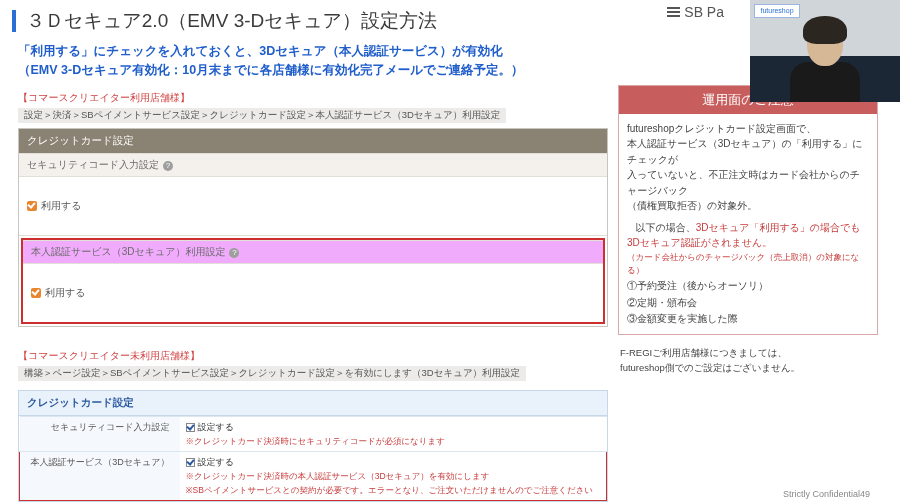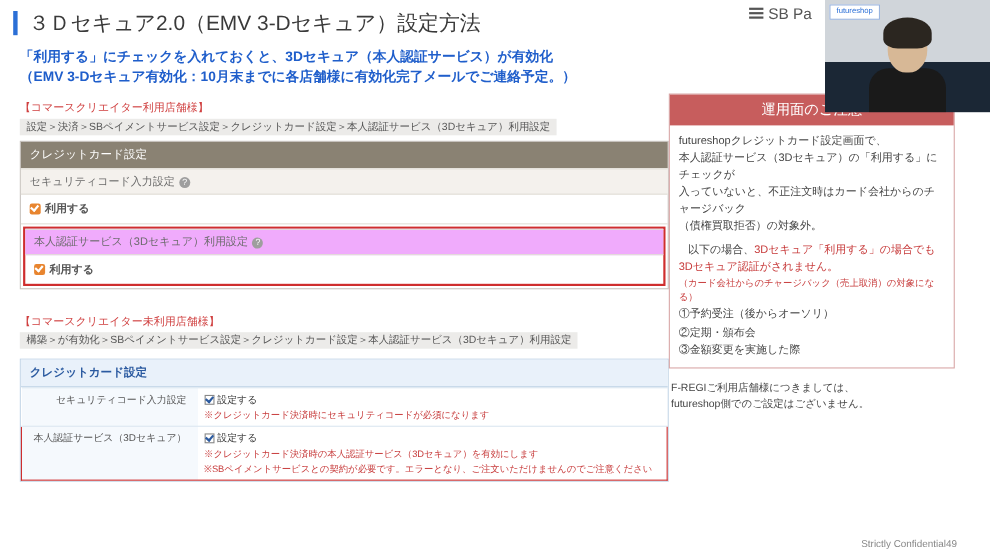--- a/index.html
+++ b/index.html
@@ -18,47 +18,47 @@
     align-items: center;
     padding: 8px 12px 4px 12px;
   }
   .title-accent {
     width: 4px; height: 22px; background: #2b6fd6; margin-right: 10px;
   }
   .title-text {
     font-size: 19px; font-weight: 400; color: #3a3a3a;
   }
   .toplogo {
-    position: absolute; top: 4px; right: 162px;
+    position: absolute; top: 4px; right: 176px;
     font-size: 14px; color: #555; display: flex; align-items: center; gap: 4px;
     z-index: 2;
   }
   .hamburger { display:inline-flex; flex-direction:column; gap:2px; }
   .hamburger span { display:block; width:13px; height:2px; background:#555; }
   .webcam {
     position: absolute; top: 0; right: 0; width: 150px; height: 102px;
     background: linear-gradient(#d0d5da 55%, #1b2735 55%);
     z-index: 5; overflow:hidden;
   }
   .webcam .tag { position:absolute; top:4px; left:4px; width:46px; height:14px; background:#fff; border:1px solid #9bb5de; font-size:7px; text-align:center; line-height:12px; color:#2b6fd6;}
   .webcam .person { position:absolute; bottom:0; left:50%; transform:translateX(-50%); }
   .webcam .head { width:36px; height:44px; background:#d7b896; border-radius:50% 50% 46% 46%; margin:0 auto; position:relative;}
   .webcam .hair { position:absolute; top:-6px; left:-4px; right:-4px; height:28px; background:#2b2620; border-radius:50% 50% 30% 30%; }
   .webcam .torso { width:70px; height:40px; background:#1a1a1a; border-radius:18px 18px 0 0; margin-top:-4px;}
   .subhead { padding: 4px 16px 2px 18px; }
   .subhead .blue { color:#1f5ecb; font-size:12.5px; font-weight:600; line-height:1.55; }
-  .content { display:flex; padding: 2px 14px 0 18px; }
+  .content { display:flex; gap:10px; padding: 2px 14px 0 18px; }
   .leftcol { width: 590px; }
   .rightcol { width: 260px; }
   .bracket-label { color:#d04040; font-size:10px; margin: 6px 0 3px 0; font-weight:500; }
   .breadcrumb { background:#ecebe9; padding:1px 6px; font-size:9.5px; color:#555; display:inline-block; margin-bottom:5px;}
   
   .panel1 { border:1px solid #c8c4bf; }
   .panel1 .bar { background:#8a8273; color:#fff; font-size:10.5px; padding:5px 8px; }
-  .panel1 .row { padding:6px 8px; font-size:10px; color:#555;font-weight:bold;}
+  .panel1 .row { padding:22px 8px; font-size:10px; color:#555;}
   .panel1 .row.border-b { border-bottom:1px solid #e2ded8;}
   .panel1 .sub-hdr { background:#f4f1ed; color:#6a6a6a; font-size:10px; padding:4px 8px; border-top:1px solid #e2ded8; border-bottom:1px solid #e2ded8;}
   .panel1 .highlight { border:2px solid #cf2e2e; margin:2px; }
   .panel1 .highlight .sub-hdr { background:#f0abfc; }
   .chk { display:inline-block; width:10px; height:10px; background:#e8852f; border-radius:2px; position:relative; margin-right:4px; vertical-align:middle;}
   .chk::after { content:""; position:absolute; left:2px; top:0px; width:3px; height:5px; border:solid #fff; border-width:0 2px 2px 0; transform:rotate(40deg);}
   .circ-q { display:inline-block; width:10px; height:10px; border-radius:50%; background:#9e9e9e; color:#fff; font-size:8px; line-height:10px; text-align:center; margin-left:4px;}
   
   .panel2 { border:1px solid #c6d7e8; margin-top:4px;}
   .panel2 .bar2 { background:#e9f1fa; color:#2b5aa0; font-size:10.5px; padding:5px 8px; font-weight:600; border-bottom:1px solid #c6d7e8;}
@@ -129,21 +129,21 @@
         <div class="sub-hdr">
           <span>本人認証サービス（3Dセキュア）利用設定</span><span class="circ-q">?</span>
         </div>
         <div class="row">
           <span class="chk"></span><span>利用する</span>
         </div>
       </div>
     </div>
 
     <div class="bracket-label" style="margin-top:22px;">【コマースクリエイター未利用店舗様】</div>
-    <div class="breadcrumb">構築＞が有効化＞SBペイメントサービス設定＞クレジットカード設定＞本人認証サービス（3Dセキュア）利用設定</div>
+    <div class="breadcrumb">構築＞ページ設定＞SBペイメントサービス設定＞クレジットカード設定＞を有効にします（3Dセキュア）利用設定</div>
 
     <div class="panel2">
       <div class="bar2">クレジットカード設定</div>
       <table>
         <tbody>
             <tr>
           <td class="label">セキュリティコード入力設定</td>
           <td>
             <span class="chk2"></span><span>設定する</span>
             <span class="note-red">※クレジットカード決済時にセキュリティコードが必須になります</span>

